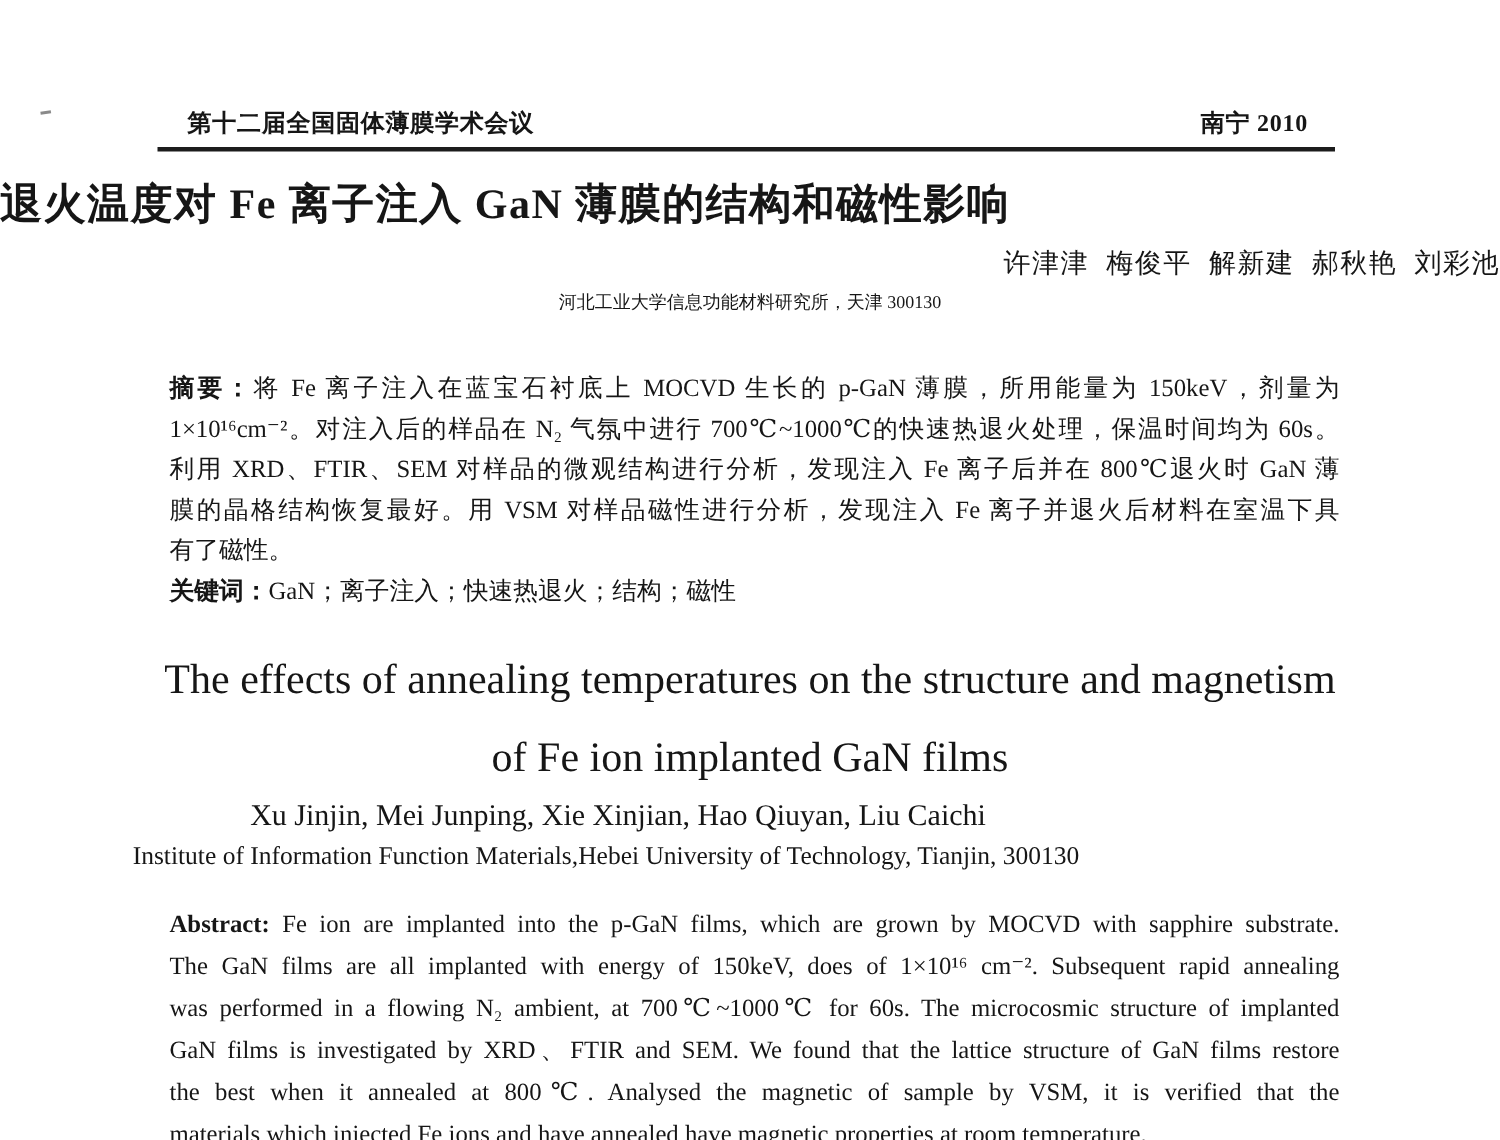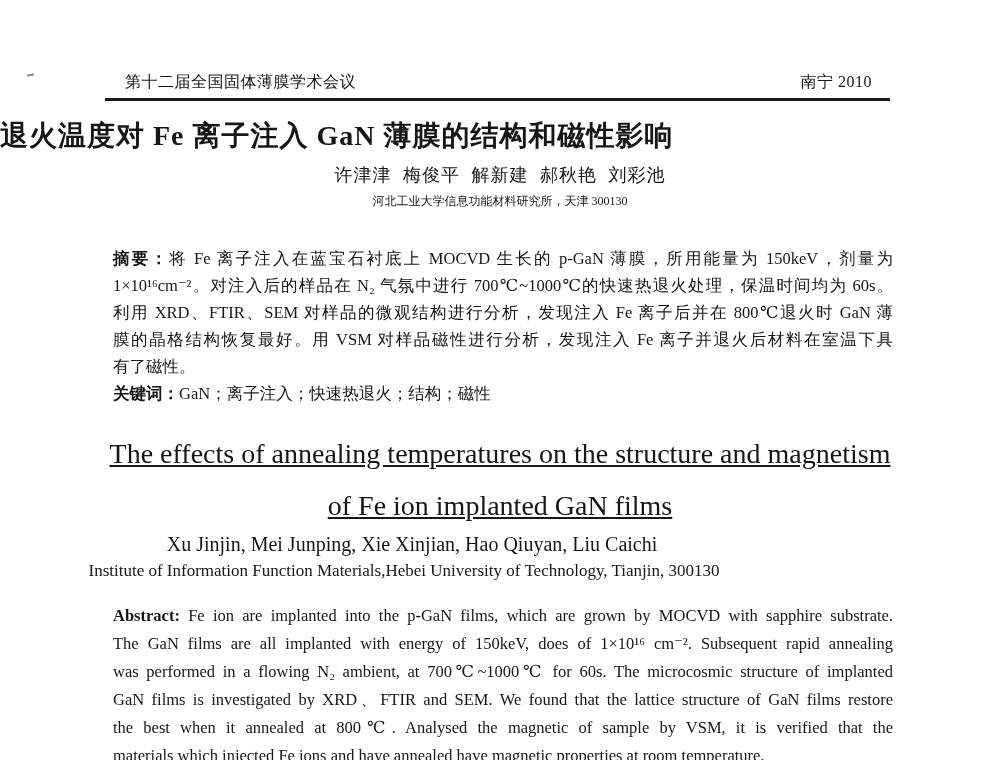--- a/index.html
+++ b/index.html
@@ -19,21 +19,21 @@
     background: #8a8a8a;
     transform: rotate(-8deg);
   }
   .header {
     position: absolute;
     left: 105px; top: 72px;
     width: 785px;
     display: flex;
     justify-content: space-between;
     align-items: flex-end;
-    font-weight: normal;
+    font-weight: bold;
     font-size: 16px;
     letter-spacing: 0.5px;
     padding: 0 18px 5px 20px;
     box-sizing: border-box;
     border-bottom: 3px solid #1c1c1c;
   }
   .zh-title {
     position: absolute;
     left: 0; top: 117px;
     width: 1000px;
@@ -41,21 +41,21 @@
     text-align: left;
     font-size: 28px;
     font-weight: bold;
     white-space: nowrap;
     letter-spacing: 1px;
   }
   .zh-authors {
     position: absolute;
     left: 0; top: 163px;
     width: 1000px;
-    text-align: center;
+    text-align: right;
     font-size: 18px;
     white-space: nowrap;
     word-spacing: 6px;
     letter-spacing: 1px;
   }
   .zh-affil {
     position: absolute;
     left: 0; top: 193px;
     width: 1000px;
     text-align: center;
@@ -72,21 +72,21 @@
   .en-title {
     position: absolute;
     left: 0; top: 428px;
     width: 1000px;
     margin: 0;
     text-align: center;
     font-size: 28px;
     font-weight: normal;
     line-height: 52px;
   }
-  .en-title div { white-space: nowrap; text-decoration: underline; }
+  .en-title div { white-space: nowrap; }
   .en-authors {
     position: absolute;
     left: 0; top: 533px;
     width: 824px;
     text-align: center;
     font-size: 20px;
     white-space: nowrap;
   }
   .en-affil {
     position: absolute;

